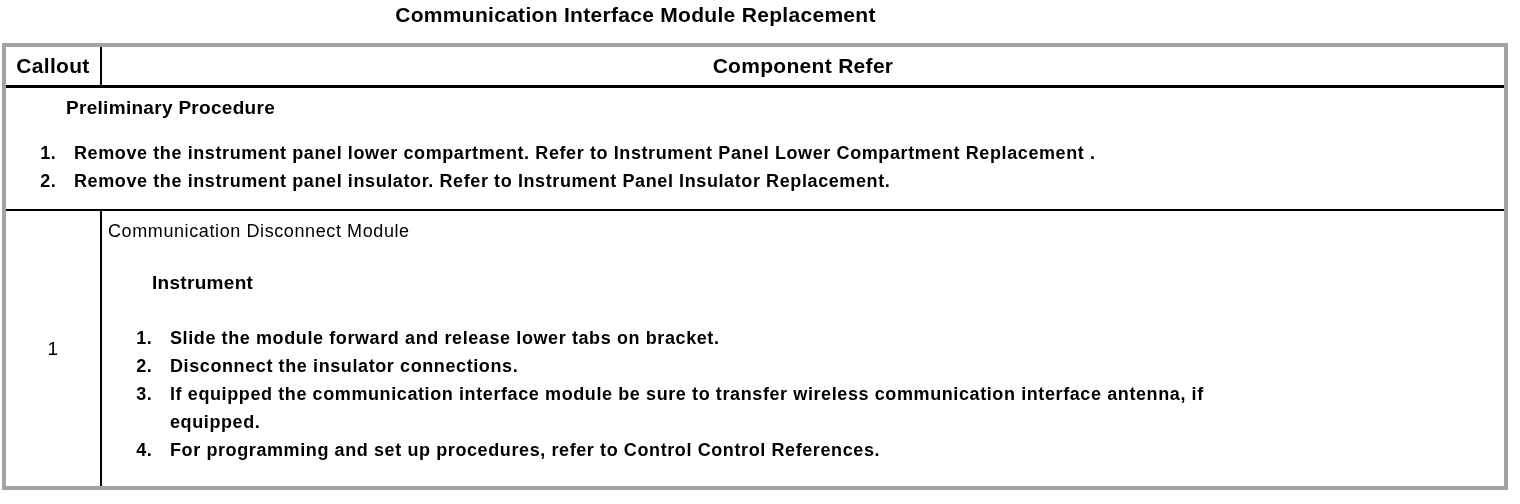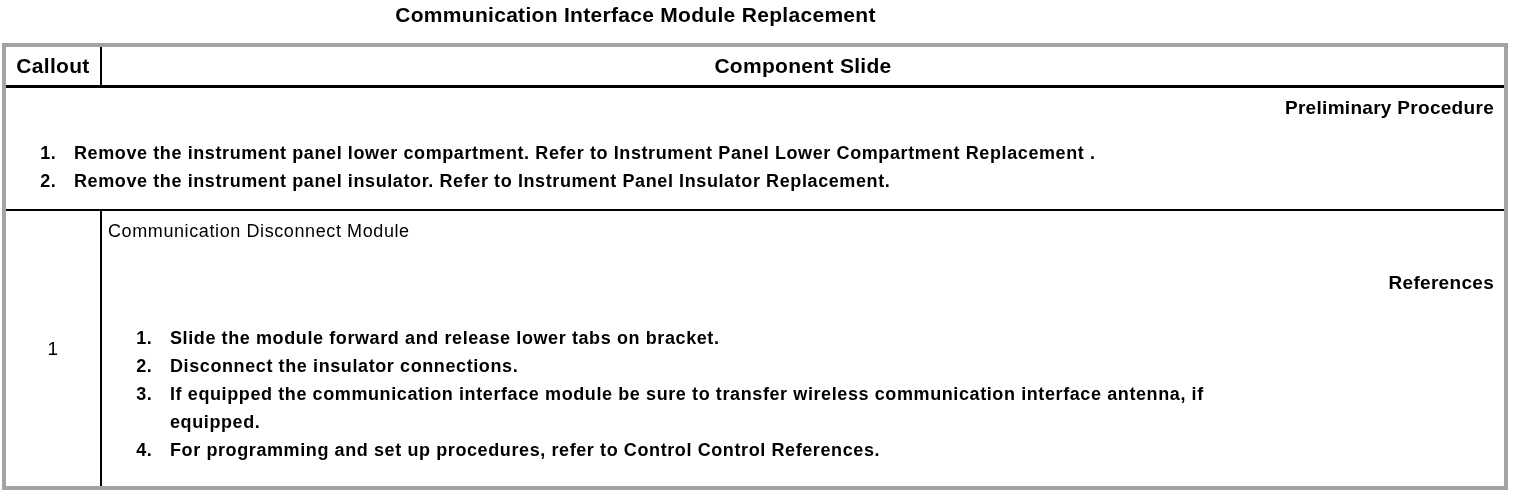--- a/index.html
+++ b/index.html
@@ -51,21 +51,20 @@
     font-size: 18px;
   }
   tr.prelim-row td {
     padding: 6px 10px 14px 6px;
   }
   .sec-heading {
     font-size: 19px;
     font-weight: bold;
     letter-spacing: 0.3px;
     line-height: 28px;
-    text-align: right;
   }
   .prelim-heading {
     margin-left: 54px;
   }
   ol {
     margin: 0;
     padding-left: 50px;
     font-weight: bold;
   }
   ol.prelim-steps {
@@ -109,38 +108,38 @@
   <div class="title">Communication Interface Module Replacement</div>
 
   <table class="proc">
     <colgroup>
       <col class="callout-col">
       <col>
     </colgroup>
     <thead>
       <tr>
         <th>Callout</th>
-        <th>Component Slide</th>
+        <th>Component Refer</th>
       </tr>
     </thead>
     <tbody>
       <tr class="prelim-row">
         <td colspan="2">
           <div class="sec-heading prelim-heading">Preliminary Procedure</div>
           <ol class="prelim-steps">
             <li>Remove the instrument panel lower compartment. Refer to Instrument Panel Lower Compartment Replacement .</li>
             <li>Remove the instrument panel insulator. Refer to Instrument Panel Insulator Replacement.</li>
           </ol>
         </td>
       </tr>
       <tr>
         <td class="callout-cell">1</td>
         <td class="component-cell">
           <div class="component-name">Communication Disconnect Module</div>
-          <div class="sec-heading proc-heading">References</div>
+          <div class="sec-heading proc-heading">Instrument</div>
           <ol class="proc-steps">
             <li>Slide the module forward and release lower tabs on bracket.</li>
             <li>Disconnect the insulator connections.</li>
             <li>If equipped the communication interface module be sure to transfer wireless communication interface antenna, if equipped.</li>
             <li>For programming and set up procedures, refer to Control Control References.</li>
           </ol>
         </td>
       </tr>
     </tbody>
   </table>

